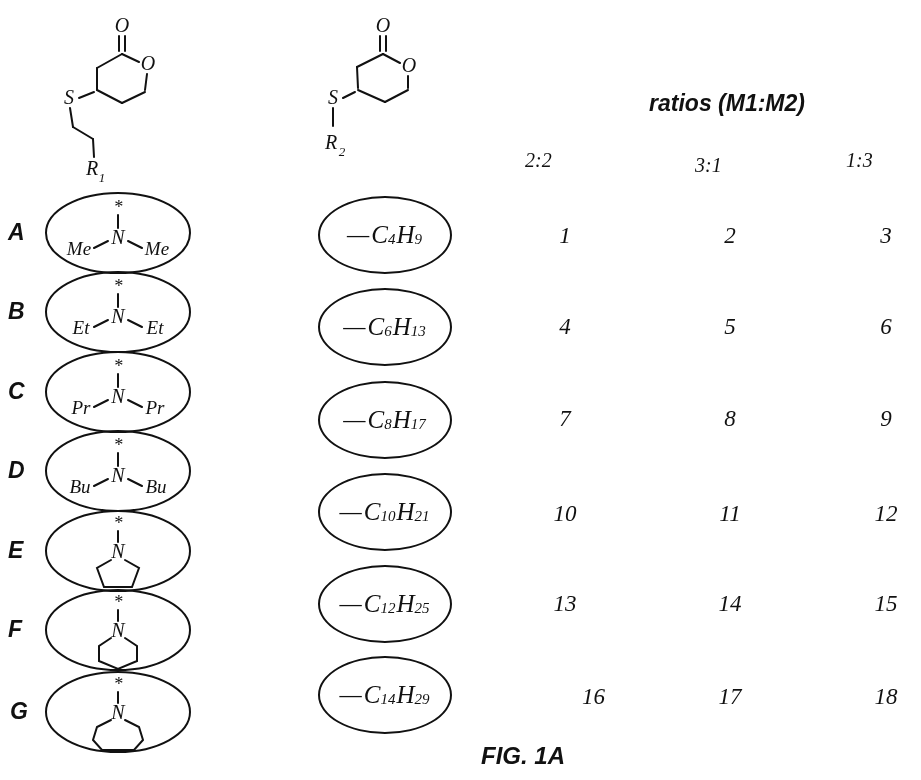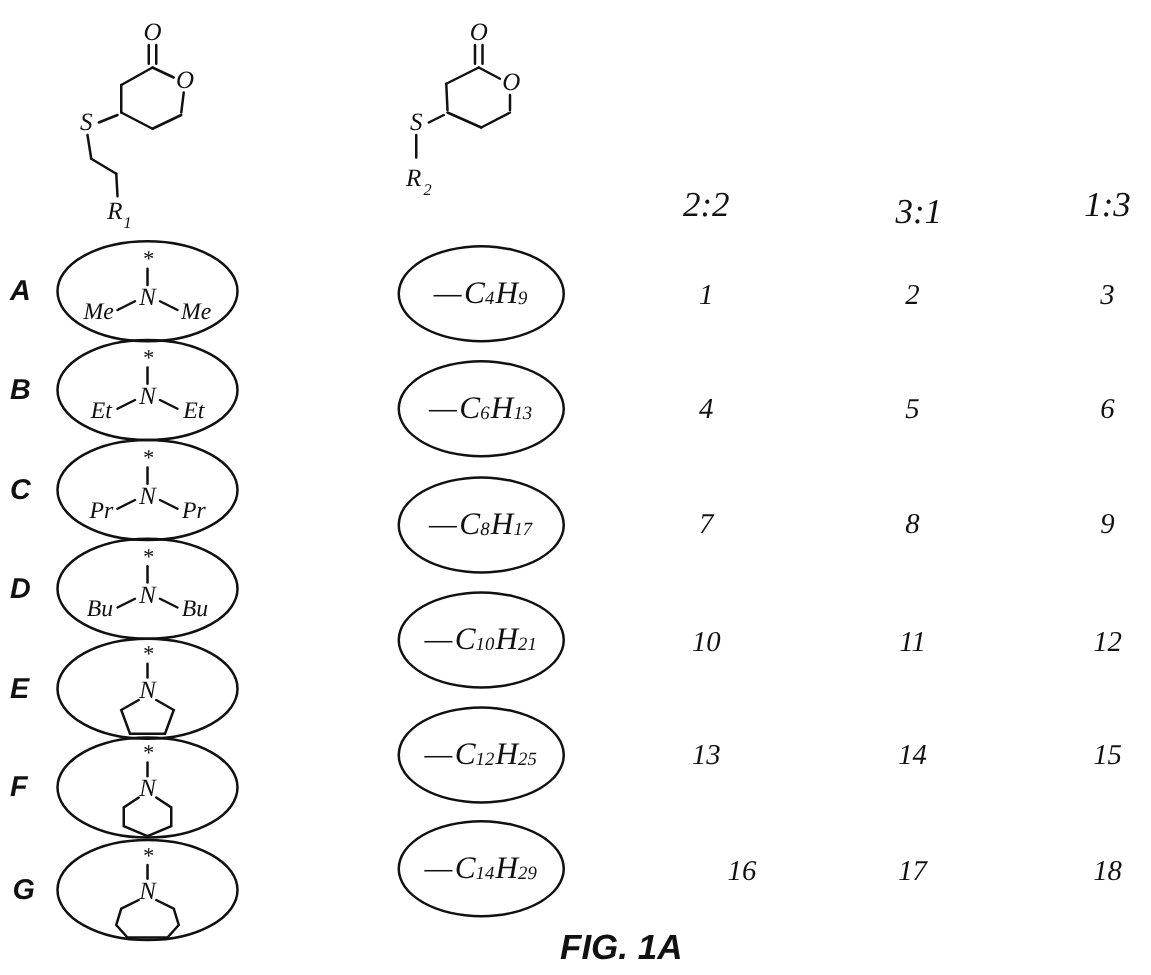--- a/index.html
+++ b/index.html
@@ -7,24 +7,24 @@
     position:relative;width:921px;height:780px;background:#ffffff;
     color:#111;overflow:hidden;
     font-family:"Liberation Serif",serif;
   }
   .abs{position:absolute;}
   
   .chem-it{font-family:"Liberation Serif",serif;font-style:italic;}
   .sans-it{font-family:"Liberation Sans",sans-serif;font-style:italic;}
   .equation{font-size:23px;letter-spacing:1px;text-align:center;}
   .ratios-title{font-size:23px;font-weight:bold;text-align:center;}
-  .col-header{font-size:28px;text-align:center;width:80px;}
+  .col-header{font-size:20px;width:80px;}
   .num-cell{font-size:23px;text-align:center;width:80px;}
   .row-label{font-size:23px;font-weight:bold;width:44px;}
-  .caption{font-size:28px;font-weight:bold;text-align:left;width:150px;}
+  .caption{font-size:24px;font-weight:bold;text-align:center;width:150px;}
   
   .mid-ellipse{
     left:318px;width:134px;height:78px;border:2px solid #111;border-radius:50%;
     display:flex;align-items:center;justify-content:center;
     font-style:italic;font-size:25px;box-sizing:border-box;
   }
   .mid-ellipse .dash{margin-right:2px;}
   .mid-ellipse sub{font-size:15px;line-height:0;position:relative;top:4px;margin-right:1px;}
   
   svg line,svg polyline{stroke:#111;stroke-width:2;fill:none;stroke-linecap:round;}
@@ -79,20 +79,21 @@
 
       <line x1="23" y1="100" x2="23" y2="118"></line>
     </g>
     <text x="73" y="24" text-anchor="middle" font-size="20">O</text>
     <text x="99" y="64" text-anchor="middle" font-size="20">O</text>
     <text x="23" y="96" text-anchor="middle" font-size="20">S</text>
     <text x="21" y="141" text-anchor="middle" font-size="20">R</text>
     <text x="32" y="148" text-anchor="middle" font-size="13">2</text>
   </svg>
 
+  <div class="abs sans-it ratios-title" style="left:587px;top:90px;width:280px;">ratios (M1:M2)</div>
   <div class="abs chem-it col-header" style="left:525px;top:149px;">2:2</div>
   <div class="abs chem-it col-header" style="left:695px;top:154px;">3:1</div>
   <div class="abs chem-it col-header" style="left:846px;top:149px;">1:3</div>
 
   <div class="abs sans-it row-label" style="left:8px;top:219px;">A</div>
   <svg class="abs" style="left:43px;top:191px;" width="150" height="84" viewBox="0 0 150 84">
     <ellipse cx="75" cy="42" rx="72" ry="40"></ellipse>
     <text x="75" y="22" text-anchor="middle" font-size="18">*</text>
     <line x1="75" y1="24" x2="75" y2="37"></line>
     <text x="75" y="53" text-anchor="middle" font-size="20">N</text>

